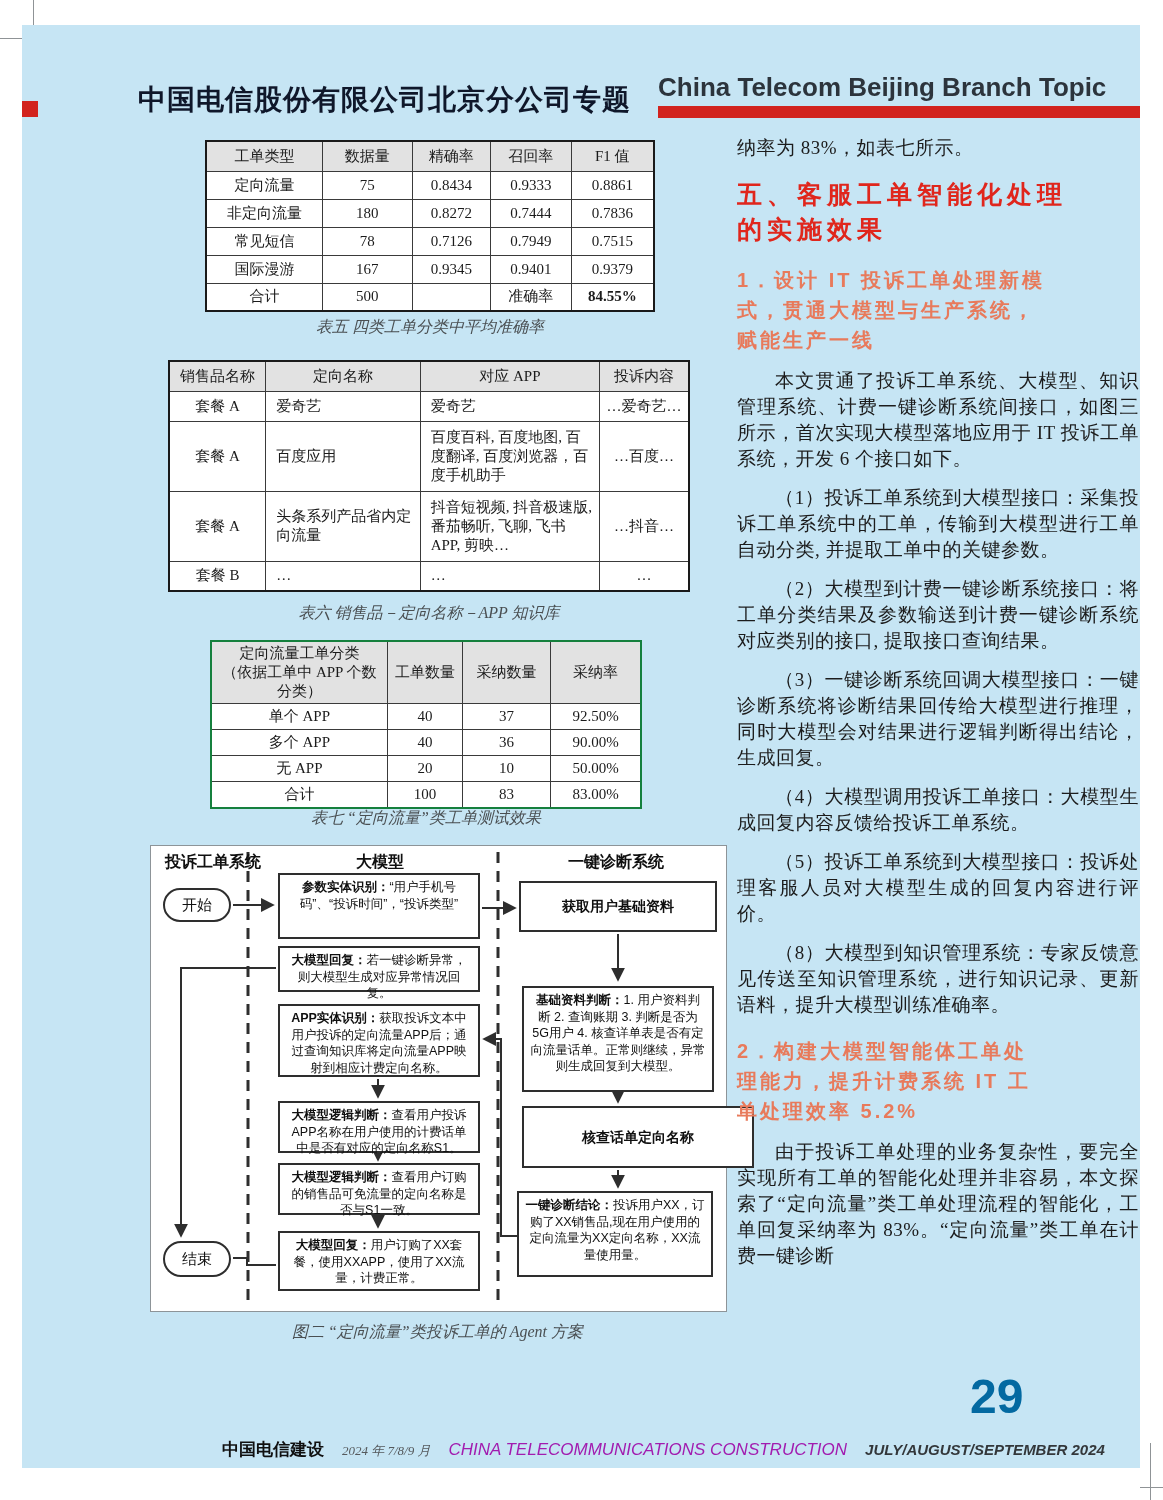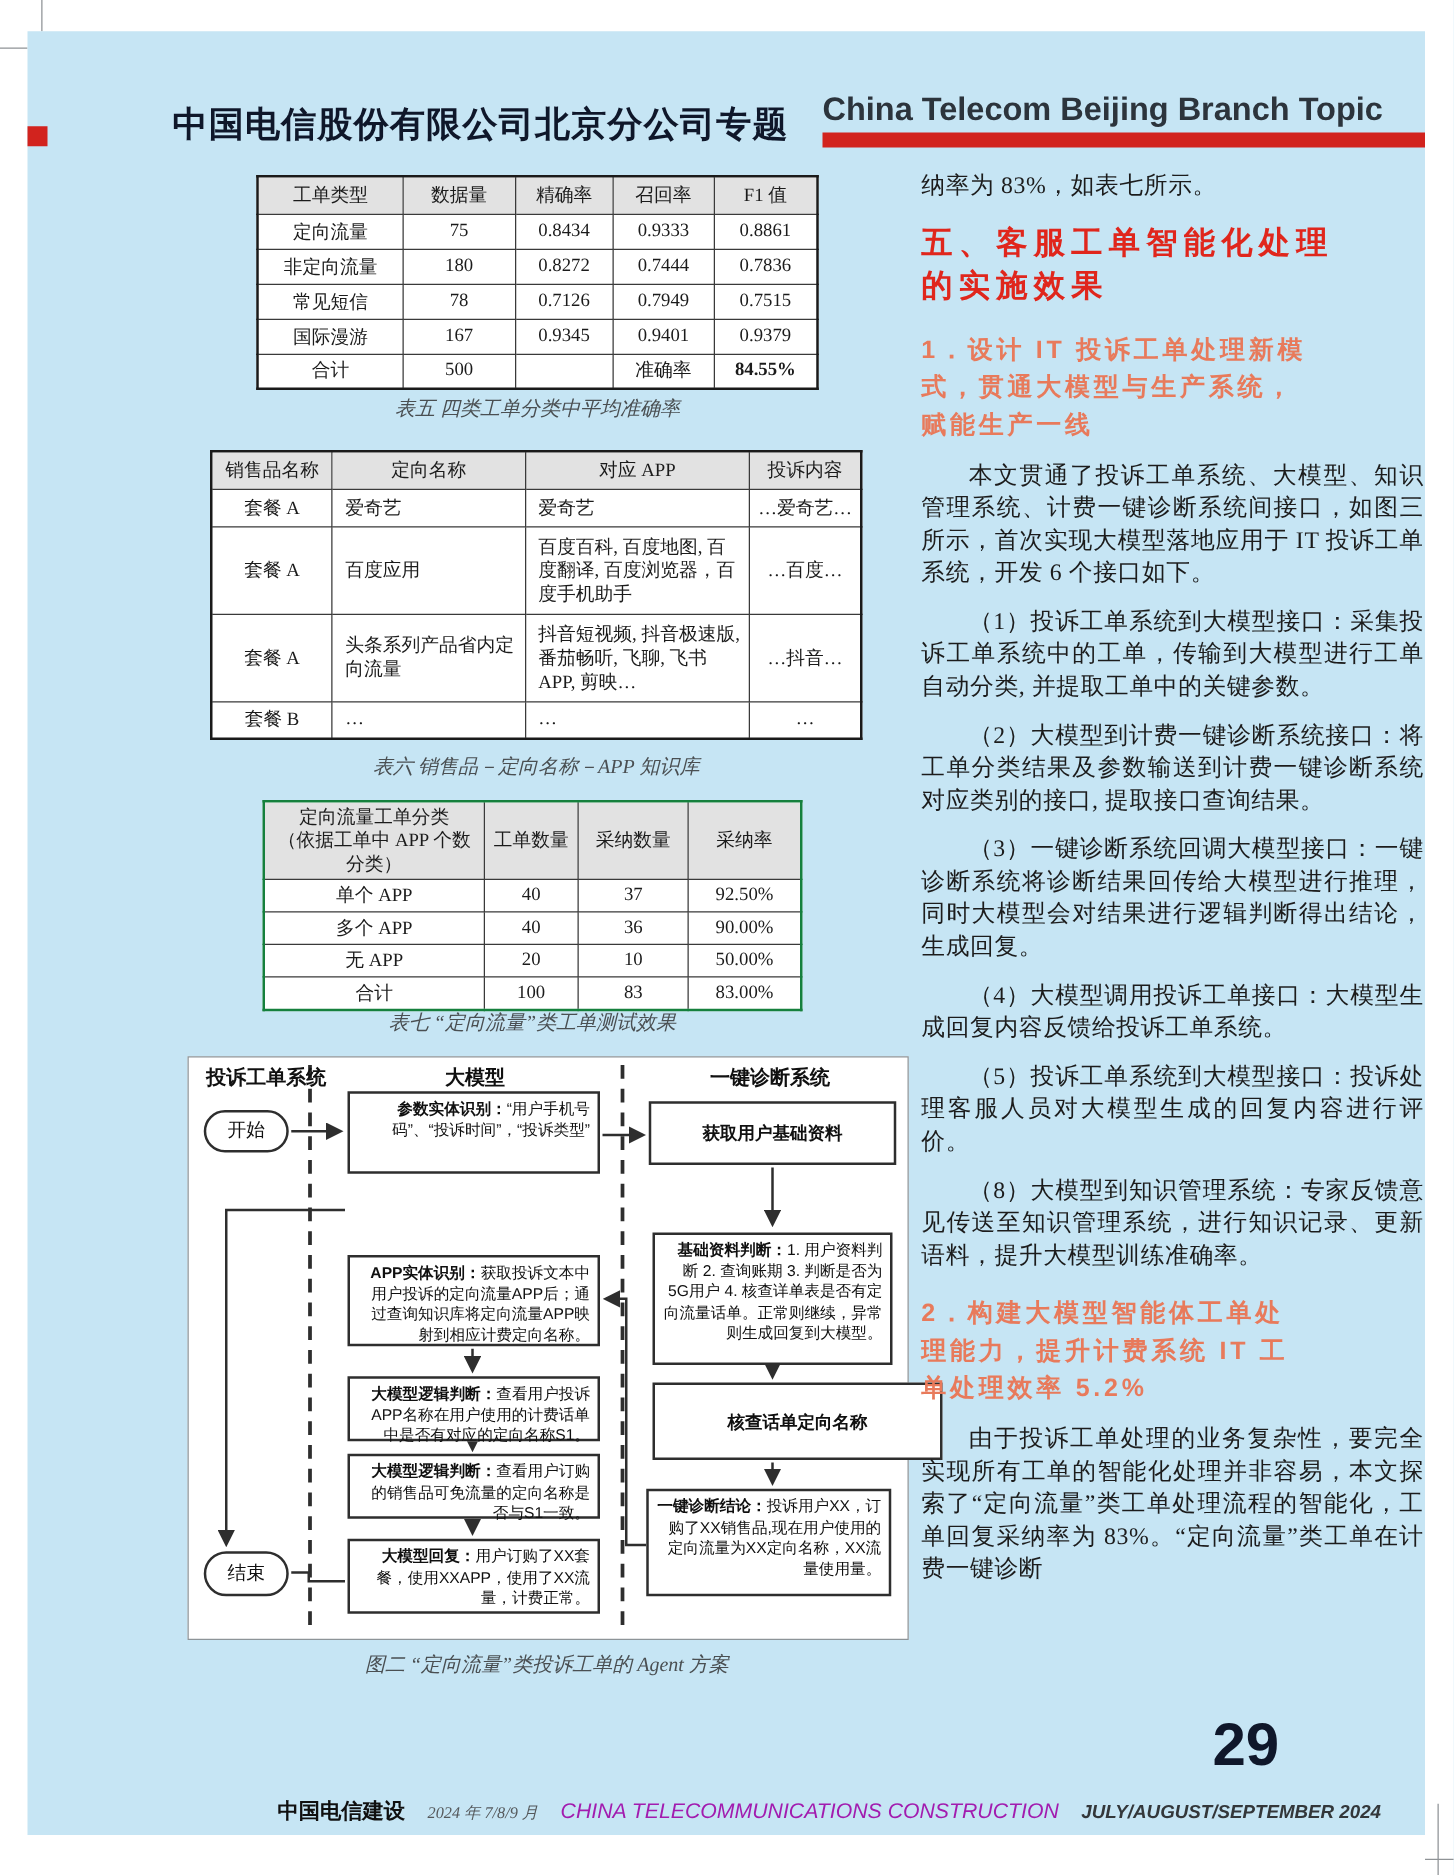--- a/index.html
+++ b/index.html
@@ -32,21 +32,21 @@
   .pre { white-space:pre-line; }
   .bold { font-weight:bold; }
   .caption { position:absolute; font-style:italic; font-size:16px; color:#4a4f52; text-align:center; }
 
   
   .fig { position:absolute; left:128px; top:820px; width:575px; height:465px; background:#fff; border:1px solid #8d9498; }
   .fig svg { position:absolute; left:0; top:0; }
   .lane-h { position:absolute; font-family:"Liberation Sans","DejaVu Sans",sans-serif; font-weight:bold; font-size:16px; color:#101010; text-align:center; }
   .fbox { position:absolute; border:2px solid #2e2e2e; background:#fff; box-sizing:border-box;
           font-family:"Liberation Sans","DejaVu Sans",sans-serif; font-size:12.5px; line-height:16.5px;
-          padding:4px 6px; color:#101010; text-align:right; }
+          padding:4px 6px; color:#101010; text-align:center; }
   .fbox b { font-weight:bold; }
   .rounded { border-radius:18px; display:flex; align-items:center; justify-content:center; font-size:15px; padding:0; }
   .centerbox { display:flex; align-items:center; justify-content:center; font-weight:bold; font-size:14px; text-align:center; }
 
   
   .rcol { position:absolute; left:715px; top:110px; width:402px; }
   .lead { font-size:19px; color:#1c1c1c; letter-spacing:0.5px; margin:0; }
   .sec  { font-family:"Liberation Sans","DejaVu Sans",sans-serif; color:#e0261c; font-size:25px; line-height:35px;
           letter-spacing:5px; white-space:pre-line; margin:16px 0 0 0; font-weight:bold; }
   .sub  { font-family:"Liberation Sans","DejaVu Sans",sans-serif; color:#e87a5b; font-size:20px; line-height:30px;
@@ -54,21 +54,21 @@
   .bodyp { font-size:19px; line-height:26px; text-align:justify; text-indent:2em; letter-spacing:0.5px;
            margin:13px 0 0 0; color:#1c1c1c; }
 
   
   .footer { position:absolute; left:200px; top:1368px; display:flex; align-items:baseline; gap:18px; white-space:nowrap; }
   .f-cn   { font-family:"Liberation Sans","DejaVu Sans",sans-serif; font-weight:bold; font-size:17px; color:#101010; }
   .f-date-cn { font-style:italic; font-size:13px; color:#55595c; }
   .f-en   { font-family:"Liberation Sans","DejaVu Sans",sans-serif; font-size:17px; color:#a21caf;font-style:italic; }
   .f-date-en { font-family:"Liberation Sans","DejaVu Sans",sans-serif; font-style:italic; font-weight:bold; font-size:15px; color:#33373a;margin-top:48px; }
   .pagenum { position:absolute; left:948px; top:1344px; font-family:"Liberation Sans","DejaVu Sans",sans-serif;
-             font-weight:bold; font-size:48px; color:#0f172a; }
+             font-weight:bold; font-size:48px; color:#0369a1; }
 </style>
 </head>
 <body>
 
 <div class="crop" style="left:33px; top:0; width:1px; height:25px;"></div>
 <div class="crop" style="left:0; top:38px; width:22px; height:1px;"></div>
 <div class="crop" style="left:1150px; top:1443px; width:1px; height:57px;"></div>
 <div class="crop" style="left:1140px; top:1487px; width:23px; height:1px;"></div>
 
 <div class="page">
@@ -245,20 +245,23 @@
     <div class="lane-h" style="left:2px; top:6px; width:120px;">投诉工单系统</div>
     <div class="lane-h" style="left:127px; top:6px; width:204px;">大模型</div>
     <div class="lane-h" style="left:363px; top:6px; width:204px;">一键诊断系统</div>
 
     <div class="fbox rounded" style="left:12px; top:42px; width:68px; height:34px;">开始</div>
     <div class="fbox rounded" style="left:12px; top:395px; width:68px; height:36px;">结束</div>
 
     <div class="fbox" style="left:127px; top:27px; width:202px; height:66px;">
       <b>参数实体识别：</b><span>“用户手机号码”、“投诉时间”，“投诉类型”</span>
     </div>
+    <div class="fbox" style="left:127px; top:100px; width:202px; height:46px;">
+      <b>大模型回复：</b><span>若一键诊断异常，则大模型生成对应异常情况回复。</span>
+    </div>
     <div class="fbox" style="left:127px; top:158px; width:202px; height:73px;">
       <b>APP实体识别：</b><span>获取投诉文本中用户投诉的定向流量APP后；通过查询知识库将定向流量APP映射到相应计费定向名称。</span>
     </div>
     <div class="fbox" style="left:127px; top:255px; width:202px; height:52px;">
       <b>大模型逻辑判断：</b><span>查看用户投诉APP名称在用户使用的计费话单中是否有对应的定向名称S1。</span>
     </div>
     <div class="fbox" style="left:127px; top:317px; width:202px; height:52px;">
       <b>大模型逻辑判断：</b><span>查看用户订购的销售品可免流量的定向名称是否与S1一致。</span>
     </div>
     <div class="fbox" style="left:127px; top:385px; width:202px; height:60px;">

